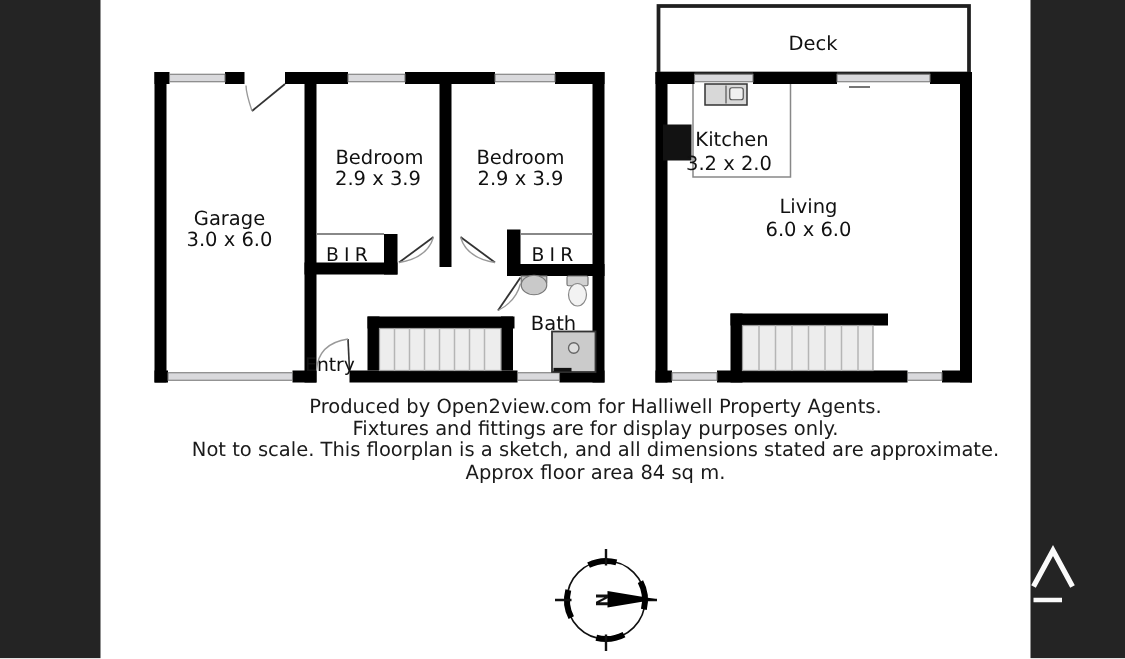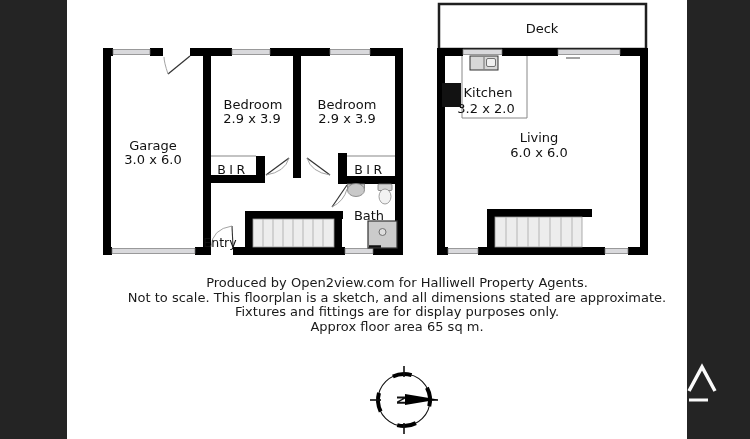--- a/index.html
+++ b/index.html
@@ -5,21 +5,21 @@
   html,body{margin:0;padding:0;background:#fff;}
   #screen{
     position:relative;width:750px;height:439px;overflow:hidden;
     background:#ffffff;font-family:"DejaVu Sans",sans-serif;
   }
   .side-bar{position:absolute;top:0;height:439px;background:#242424;}
   #bar-left{left:0;width:67px;}
   #bar-right{left:687px;width:63px;}
   #plan-svg{position:absolute;left:0;top:0;}
   #footer{
-    position:absolute;left:397px;top:276px;transform:translateX(-50%);
+    position:absolute;left:397px;top:265px;transform:translateX(-50%);
     text-align:center;font-size:13px;line-height:14.7px;color:#1a1a1a;
     white-space:nowrap;
   }
   #caret{position:absolute;left:682px;top:358px;}
   svg text{fill:#111;font-family:"DejaVu Sans",sans-serif;}
   .room-name,.room-dims{font-size:13px;}
   .small-label{font-size:12.5px;}
 </style>
 </head>
 <body>
@@ -203,23 +203,23 @@
         <line x1="-34" y1="0" x2="-23" y2="0"></line>
         <line x1="23" y1="0" x2="34" y2="0"></line>
       </g>
       <polygon points="1,-6 34,-0.5 1,5" fill="#000"></polygon>
       <text transform="translate(-3,0) rotate(90)" x="0" y="4" text-anchor="middle" style="font-size:11px;font-weight:bold;fill:#111">N</text>
     </g>
   </svg>
 
   <div id="footer">
     <div>Produced by Open2view.com for Halliwell Property Agents.</div>
+    <div>Fixtures and fittings are for display purposes only.</div>
     <div>Not to scale. This floorplan is a sketch, and all dimensions stated are approximate.</div>
-    <div>Fixtures and fittings are for display purposes only.</div>
-    <div>Approx floor area 65 sq m.</div>
+    <div>Approx floor area 84 sq m.</div>
   </div>
 
   <svg id="caret" width="45" height="50" viewBox="0 0 45 50">
     <polyline points="7,33 20,9 33,33" fill="none" stroke="#fafafa" stroke-width="3.5"></polyline>
     <line x1="7" y1="42" x2="26" y2="42" stroke="#fafafa" stroke-width="3"></line>
   </svg>
 
 </div>
 
 </body></html>

